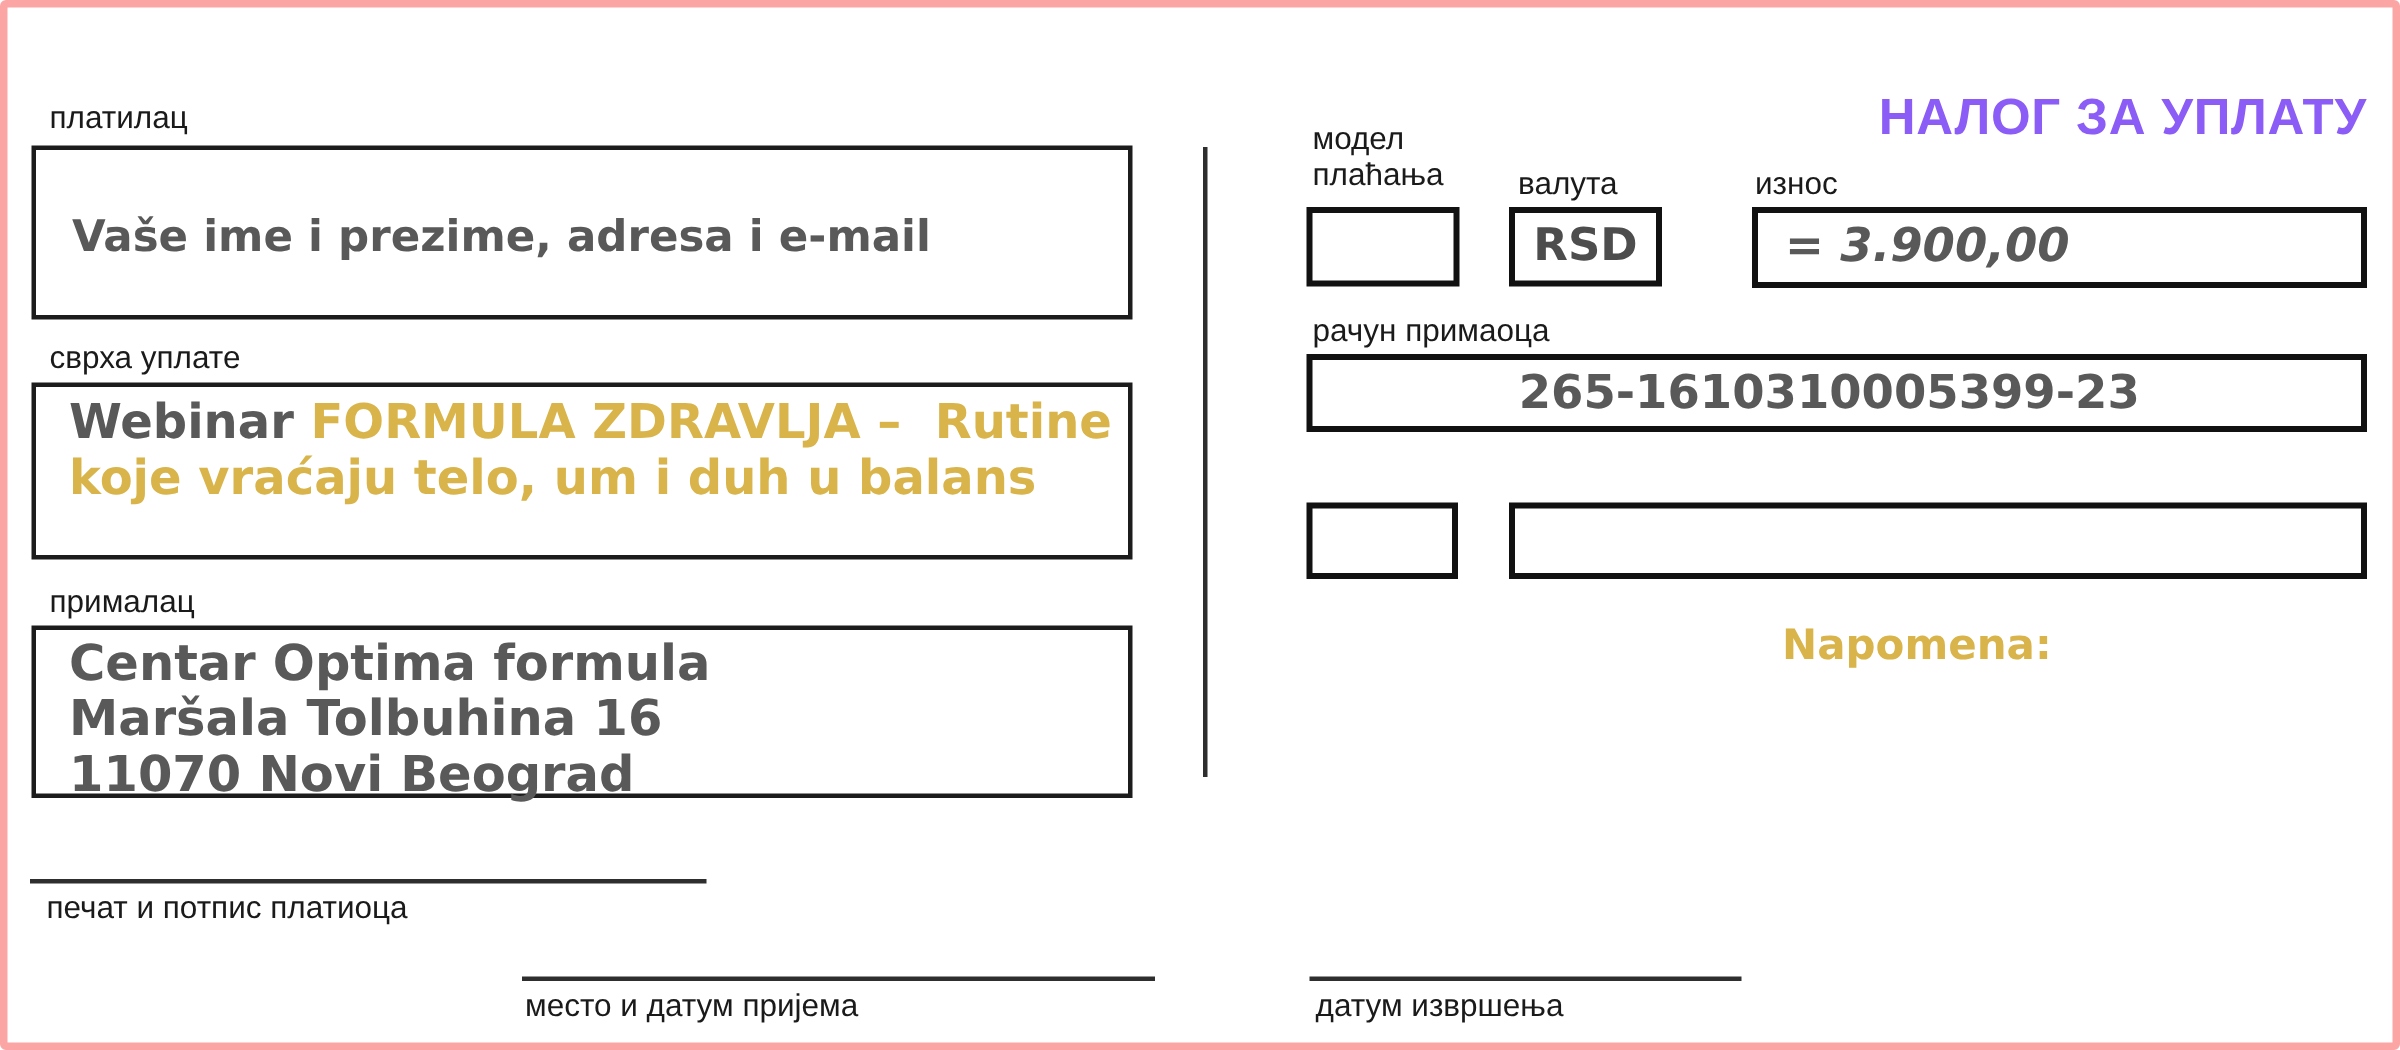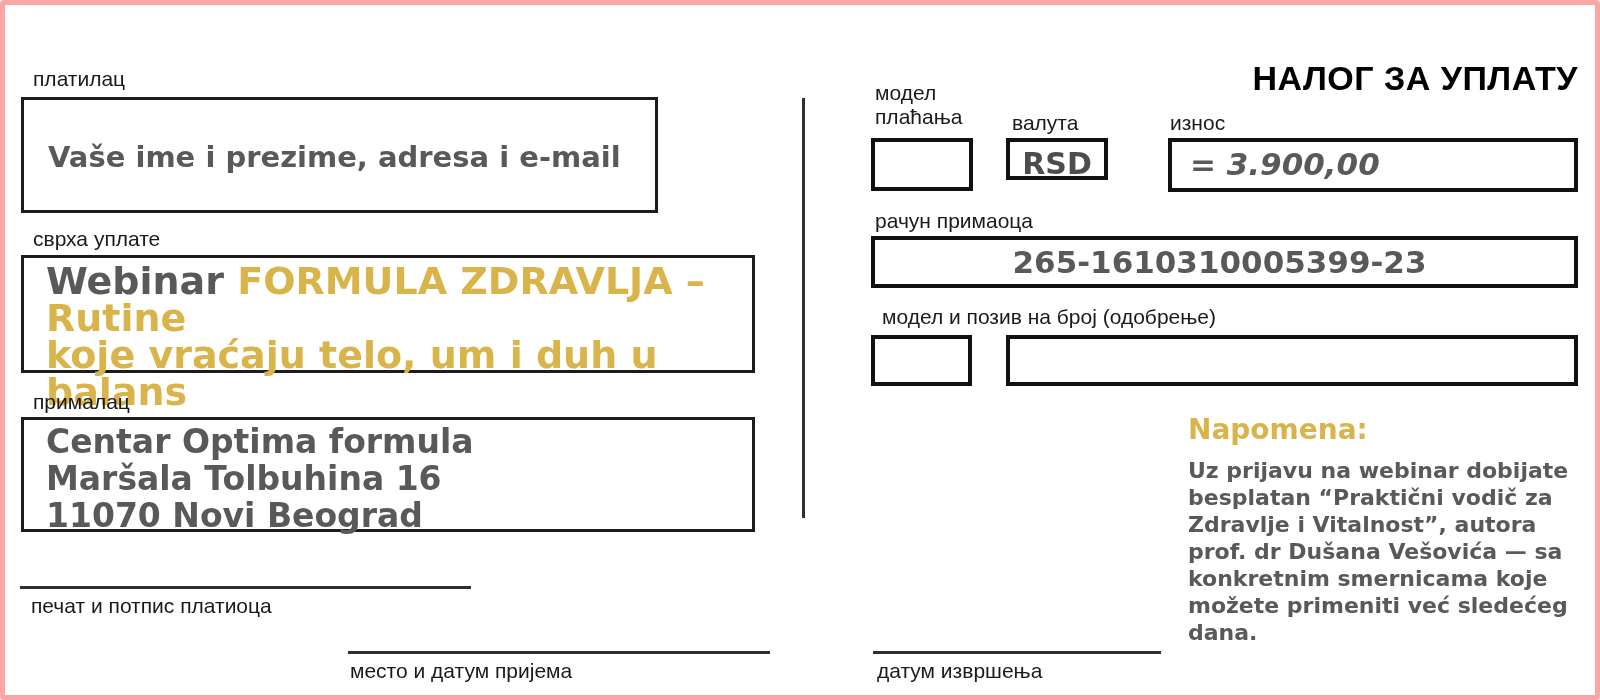--- a/index.html
+++ b/index.html
@@ -47,31 +47,31 @@
 
   .divider {
     position: absolute;
     width: 3px;
     background: #2e2e2e;
   }
 
   .title {
     font-size: 34px;
     font-weight: bold;
-    color: #000000;
+    color: #8b5cf6;
     text-align: right;
     letter-spacing: 0.5px;
   }
 
   .gold { color: #d9b44a; }
   .prewrap { white-space: pre-wrap; }
 
   .payer-box-text { font-size: 29px; padding: 40px 0 0 24px; }
 
-  .purpose-lines { font-size: 38px; line-height: 37px; padding: 5px 0 0 22px; }
+  .purpose-lines { font-size: 32px; line-height: 37px; padding: 5px 0 0 22px; }
 
   .recipient-lines { font-size: 33px; line-height: 37px; padding: 3px 0 0 22px; }
 
   .rsd-text {
     font-size: 30px; color: #4d4d4d;
     text-align: center; line-height: 44px;
   }
 
   .amount-text { font-size: 31px; line-height: 45px; padding-left: 18px; font-style: italic; }
 
@@ -95,21 +95,21 @@
     white-space: pre-line;
   }
 </style>
 </head>
 <body>
 
 <div class="slip">
 
   <div class="abs field-label" style="left:28px; top:62px;">платилац</div>
 
-  <div class="box" style="left:16px; top:92px; width:637px; height:116px;">
+  <div class="box" style="left:16px; top:92px; width:734px; height:116px;">
     <div class="content-text payer-box-text">Vaše ime i prezime, adresa i e-mail</div>
   </div>
 
   <div class="abs field-label" style="left:28px; top:222px;">сврха уплате</div>
 
   <div class="box" style="left:16px; top:250px; width:734px; height:118px;">
     <div class="content-text purpose-lines">
       <div><span class="prewrap">Webinar </span><span class="gold prewrap">FORMULA ZDRAVLJA –  Rutine</span></div>
       <div class="gold">koje vraćaju telo, um i duh u balans</div>
     </div>
@@ -137,50 +137,42 @@
 
   <div class="abs field-label" style="left:870px; top:76px;">модел
 плаћања</div>
   <div class="abs field-label" style="left:1007px; top:106px;">валута</div>
   <div class="abs field-label" style="left:1165px; top:106px;">износ</div>
 
   <div class="box box-thick" style="left:866px; top:133px; width:102px; height:53px;">
     <div class="content-text rsd-text"></div>
   </div>
 
-  <div class="box box-thick" style="left:1001px; top:133px; width:102px; height:42px;">
+  <div class="box box-thick" style="left:1001px; top:133px; width:102px; height:53px;">
     <div class="content-text rsd-text">RSD</div>
   </div>
 
   <div class="box box-thick" style="left:1163px; top:133px; width:410px; height:54px;">
     <div class="content-text amount-text">= 3.900,00</div>
   </div>
 
   <div class="abs field-label" style="left:870px; top:204px;">рачун примаоца</div>
 
   <div class="box box-thick" style="left:866px; top:231px; width:707px; height:52px;">
     <div class="content-text account-text">265-1610310005399-23</div>
   </div>
 
-  <div class="abs field-label" style="left:877px; top:300px;">модел и позив на број (одобрење)</div>
 
   <div class="box box-thick" style="left:866px; top:330px; width:101px; height:51px;">
     <div class="content-text rsd-text"></div>
   </div>
 
   <div class="box box-thick" style="left:1001px; top:330px; width:572px; height:51px;">
     <div class="content-text amount-text"></div>
   </div>
 
   <div class="abs note-title gold" style="left:1183px; top:408px;">Napomena:</div>
 
-  <div class="abs note-text" style="left:1183px; top:452px; width:405px;">Uz prijavu na webinar dobijate
-besplatan “Praktični vodič za
-Zdravlje i Vitalnost”, autora
-prof. dr Dušana Vešovića — sa
-konkretnim smernicama koje
-možete primeniti već sledećeg
-dana.</div>
 
   <div class="line" style="left:868px; top:646px; width:288px;"></div>
   <div class="abs field-label" style="left:872px; top:654px;">датум извршења</div>
 
 </div>
 
 </body></html>

